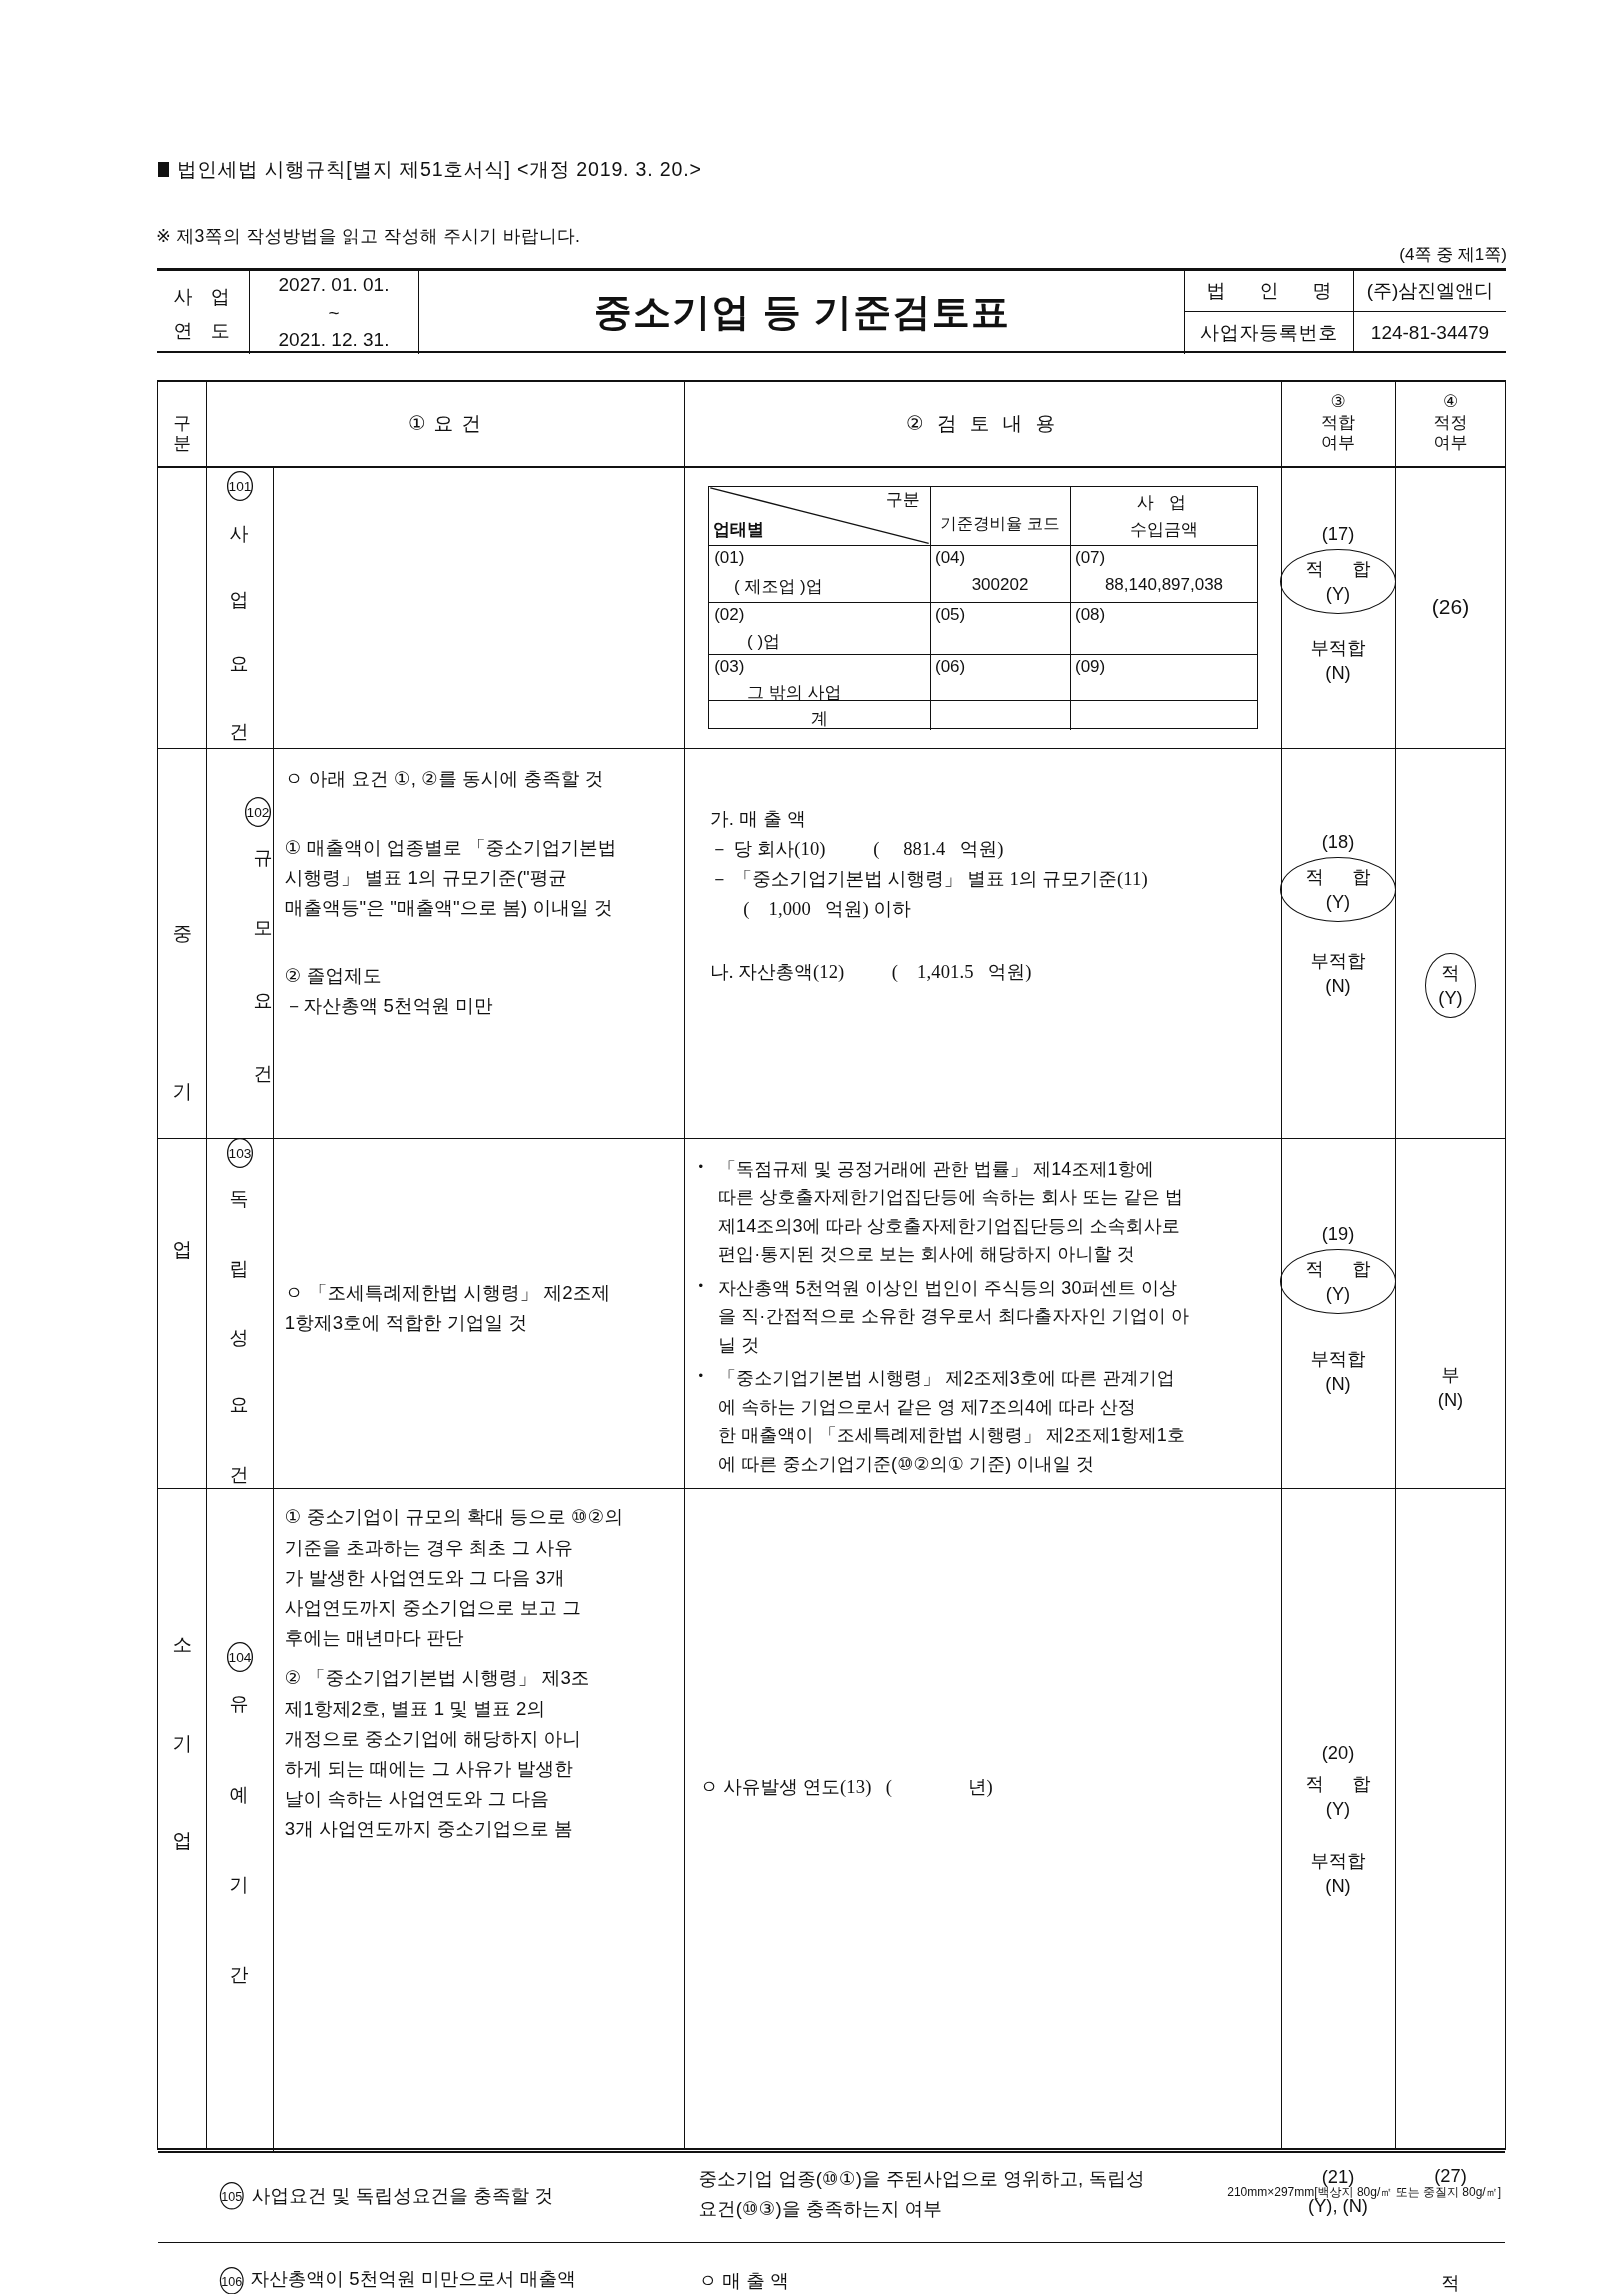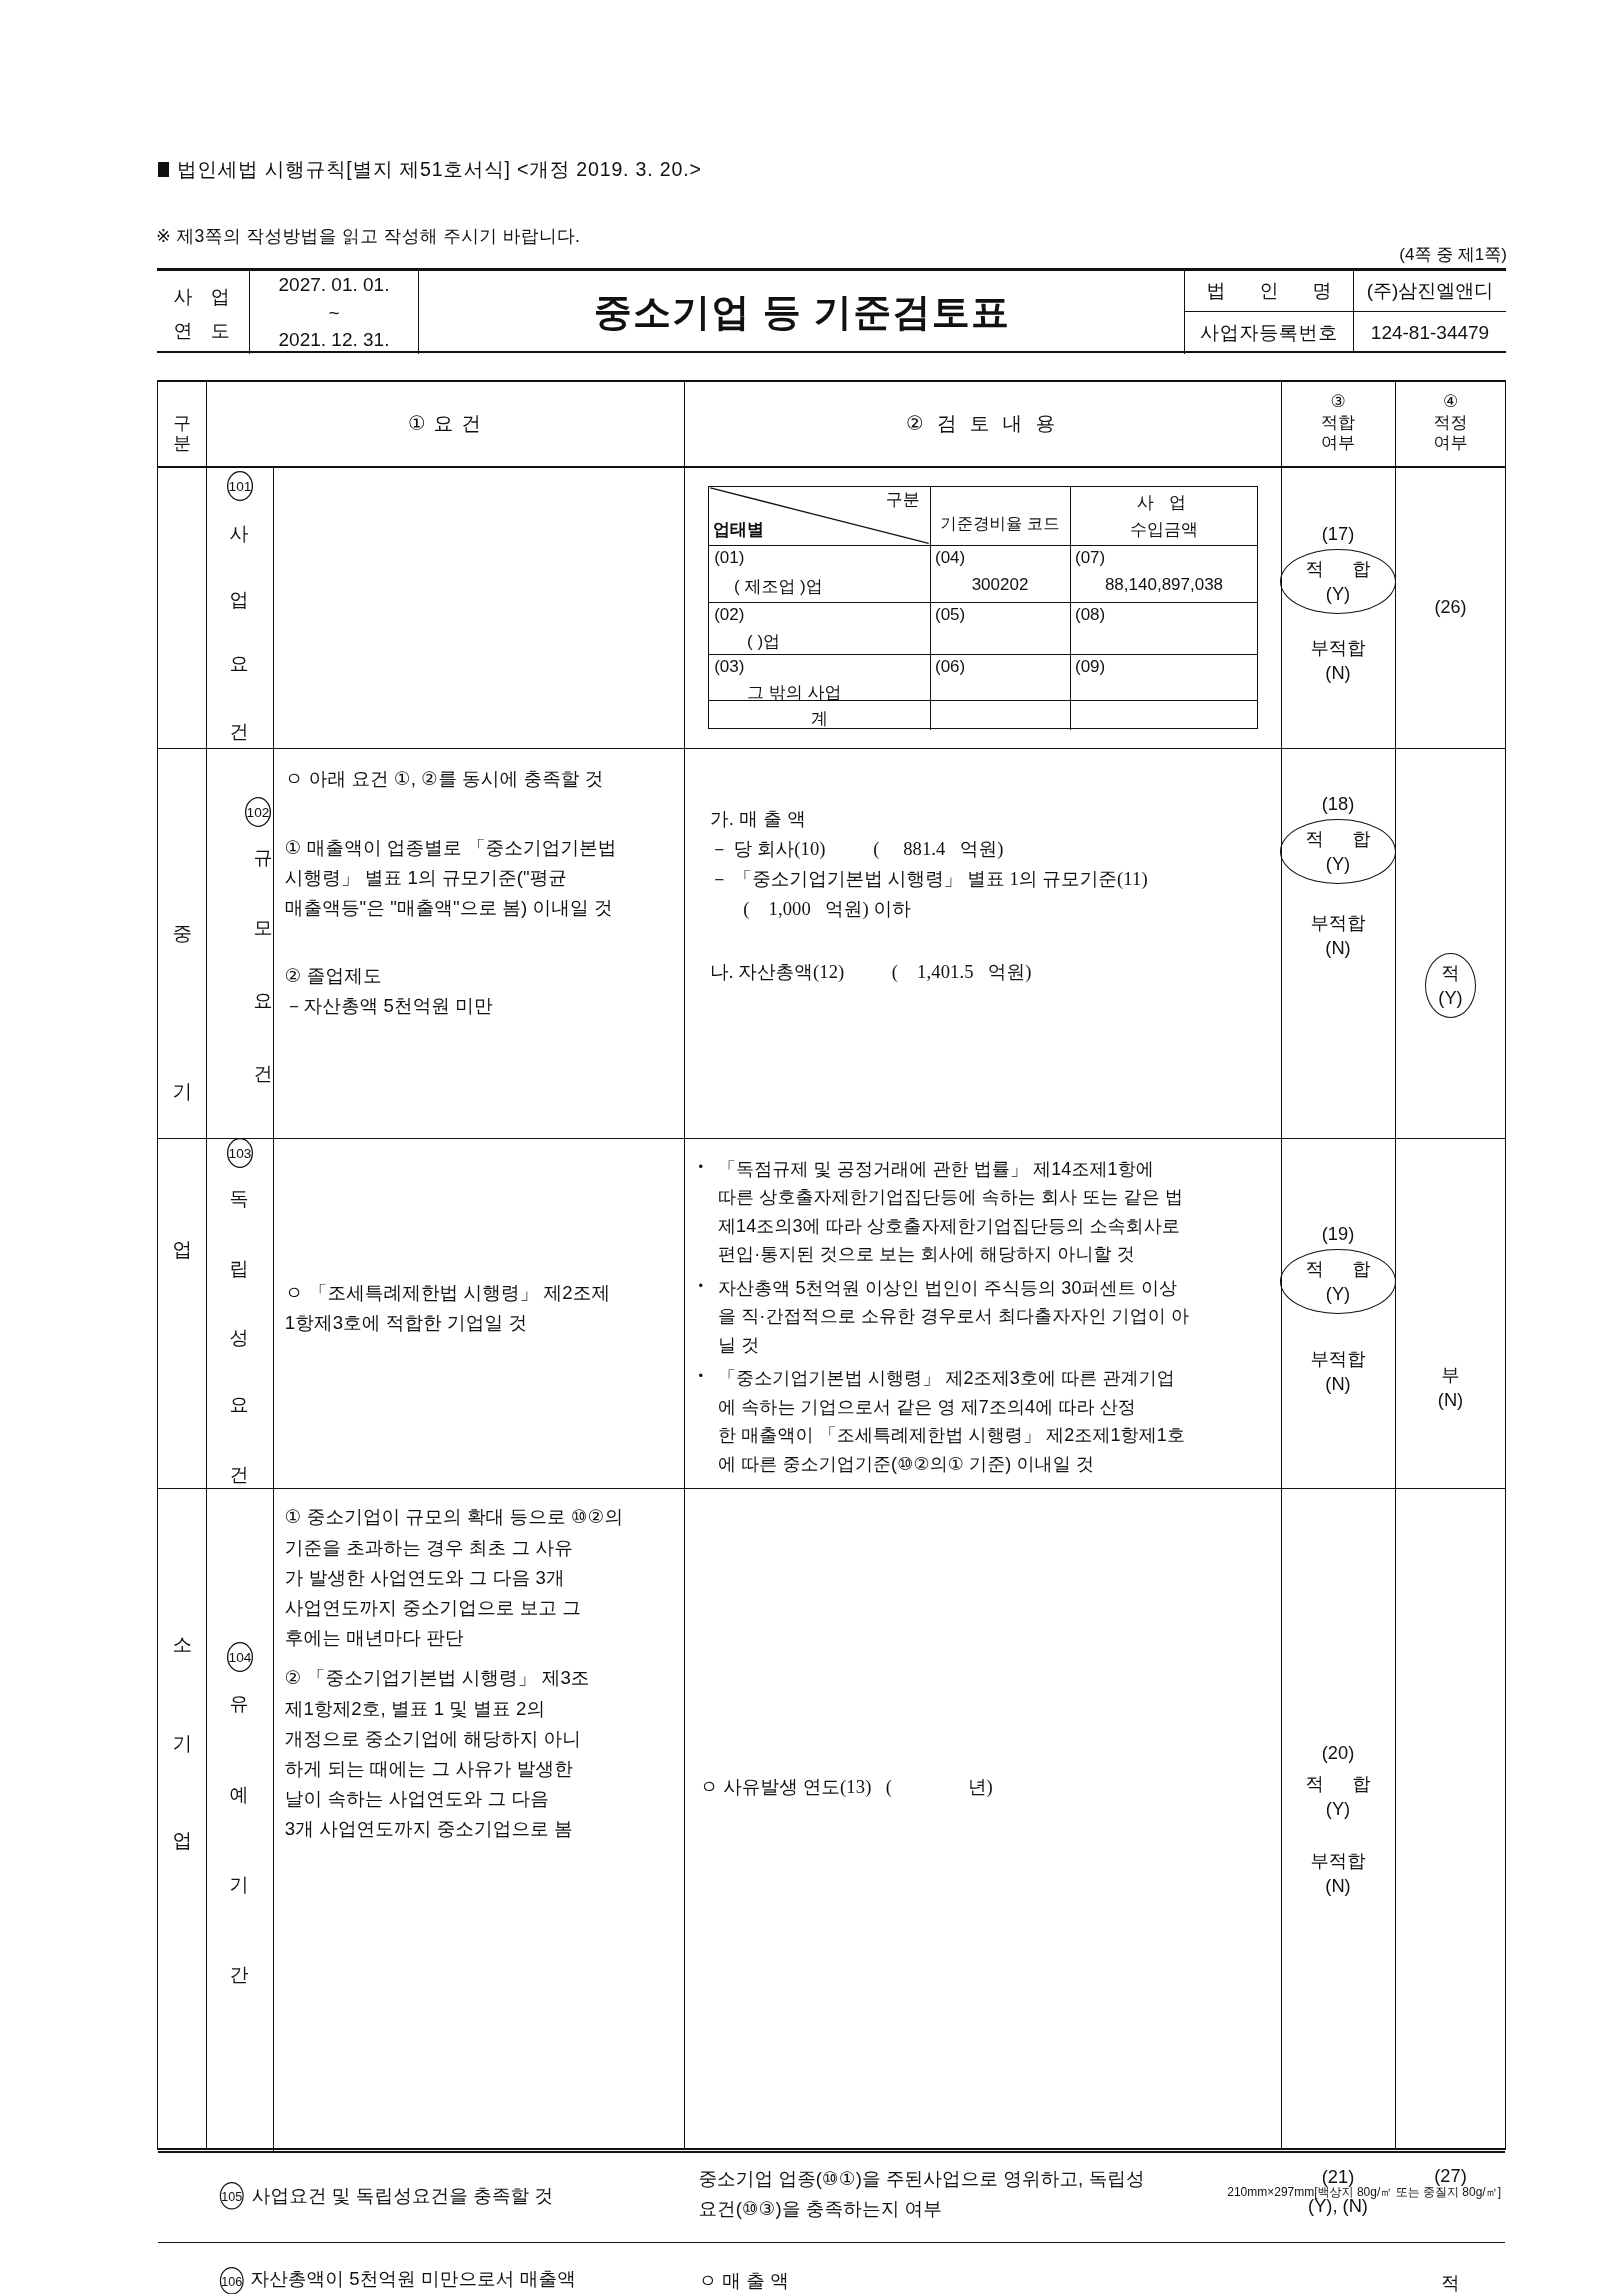--- a/index.html
+++ b/index.html
@@ -331,21 +331,21 @@
       <div class="circ">
         <div class="spacedpair">적   합</div>
         <div>(Y)</div>
       </div>
       <div style="margin-top:26px;">
         <div>부적합</div>
         <div>(N)</div>
       </div>
     </div>
 
-    <div class="cell" style="left:1237px; top:86px; width:111px; height:282px; display:flex; align-items:center; justify-content:center; font-size:18px;">(26)</div>
+    <div class="cell" style="left:1237px; top:86px; width:111px; height:282px; display:flex; align-items:center; justify-content:center; font-size:21px;">(26)</div>
 
     <div class="cell" style="left:1237px; top:368px; width:111px; height:1403px;">
       <div style="position:absolute; left:0; top:209px; width:111px; text-align:center; font-size:18.3px; line-height:1.35;">
         <span class="circ" style="display:inline-block;">
           <span style="display:block;">적</span>
           <span style="display:block;">(Y)</span>
         </span>
       </div>
       <div style="position:absolute; left:0; top:615px; width:111px; text-align:center; font-size:18.3px; line-height:1.35;">
         <span style="display:block;">부</span>
@@ -373,21 +373,21 @@
     </div>
 
     <div class="cell rev-text" style="left:526px; top:368px; width:597px; height:389px; padding:56px 6.5px 0 26px;">
       <div>가. 매 출 액</div>
       <div class="nowrap">－ 당 회사(10)          (     881.4   억원)</div>
       <div class="nowrap">－ 「중소기업기본법 시행령」 별표 1의 규모기준(11)</div>
       <div class="nowrap">       (    1,000   억원) 이하</div>
       <div class="nowrap" style="margin-top:33px;">나. 자산총액(12)          (    1,401.5   억원)</div>
     </div>
 
-    <div class="cell verdict" style="left:1123px; top:368px; width:114px; height:389px; padding-top:44px;">
+    <div class="cell verdict" style="left:1123px; top:368px; width:114px; height:389px; padding-top:82px;">
       <div class="vnum">(18)</div>
       <div class="circ">
         <div class="spacedpair">적   합</div>
         <div>(Y)</div>
       </div>
       <div style="margin-top:31px;">
         <div>부적합</div>
         <div>(N)</div>
       </div>
     </div>

